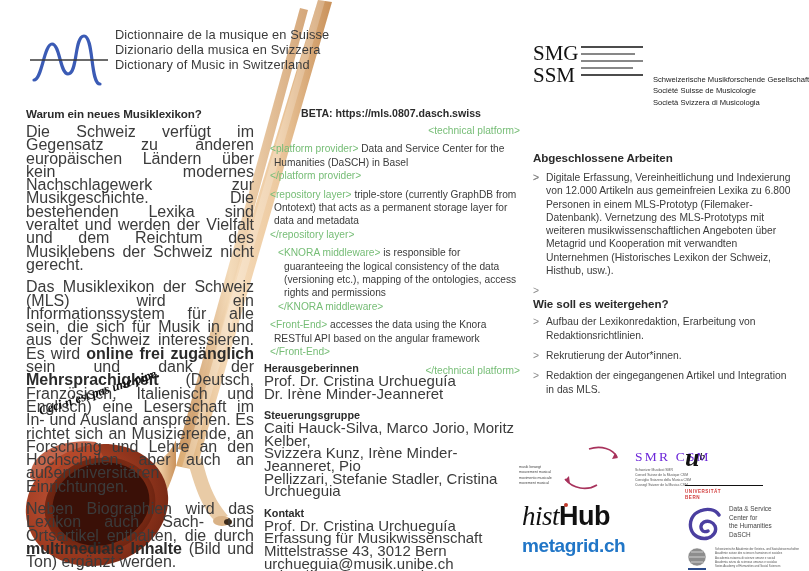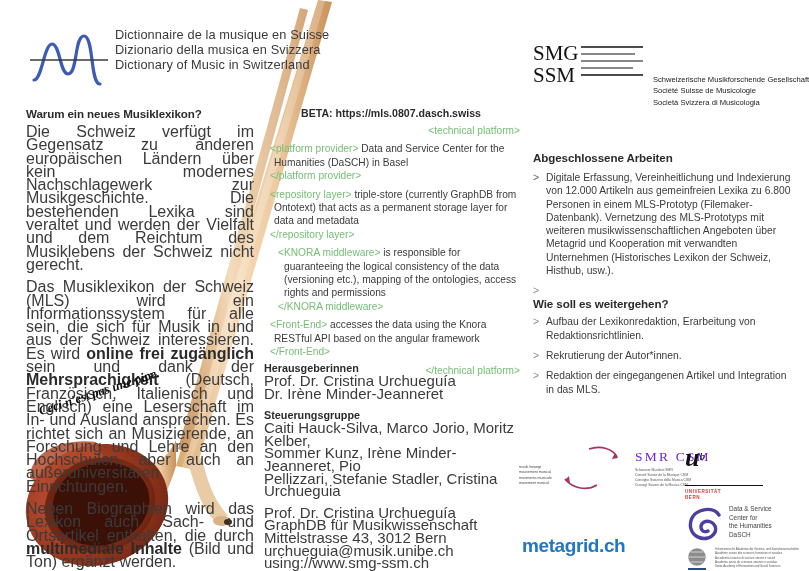--- a/index.html
+++ b/index.html
@@ -193,26 +193,27 @@
 
   <div class="contacts">
     <div class="blk">
       <h3>Herausgeberinnen</h3>
       <div class="ln">Prof. Dr. Cristina Urchueguía</div>
       <div class="ln">Dr. Irène Minder-Jeanneret</div>
     </div>
     <div class="blk">
       <h3>Steuerungsgruppe</h3>
       <div class="ln">Caiti Hauck-Silva, Marco Jorio, Moritz Kelber,</div>
-      <div class="ln">Sommer Kunz, Irène Minder-Jeanneret, Pio</div>
+      <div class="ln">Svizzera Kunz, Irène Minder-Jeanneret, Pio</div>
       <div class="ln">Pellizzari, Stefanie Stadler, Cristina Urchueguia</div>
     </div>
     <div class="blk">
+      <h3>Kontakt</h3>
       <div class="ln">Prof. Dr. Cristina Urchueguía</div>
-      <div class="ln">GraphDB für Musikwissenschaft</div>
+      <div class="ln">Erfassung für Musikwissenschaft</div>
       <div class="ln">Mittelstrasse 43, 3012 Bern</div>
       <div class="ln">urchueguia@musik.unibe.ch</div>
       <div class="ln">using://www.smg-ssm.ch</div>
     </div>
   </div>
 
   <div class="col-right">
     <h2 class="sec">Abgeschlossene Arbeiten</h2>
     <ul>
       <li><span class="gt">&gt;</span></li>
@@ -246,20 +247,24 @@
     <div class="smrcsm">
       <div class="big">SMR CSM</div>
       <div class="tiny">
         <div>Schweizer Musikrat SMR</div>
         <div>Conseil Suisse de la Musique CSM</div>
         <div>Consiglio Svizzero della Musica CSM</div>
         <div>Cussegl Svizzer de la Musica CSM</div>
       </div>
     </div>
 
+    <div class="histhub">
+      <span class="dot"></span>
+      <span class="i">hist</span><span class="b">Hub</span>
+    </div>
 
     <div class="metagrid">metagrid.ch</div>
 
     <div class="ub">
       <span class="u">u</span><span class="sup">b</span>
     </div>
     <div class="ub-rule"></div>
     <div class="ub-name">
       <div>UNIVERSITÄT</div>
       <div>BERN</div>

